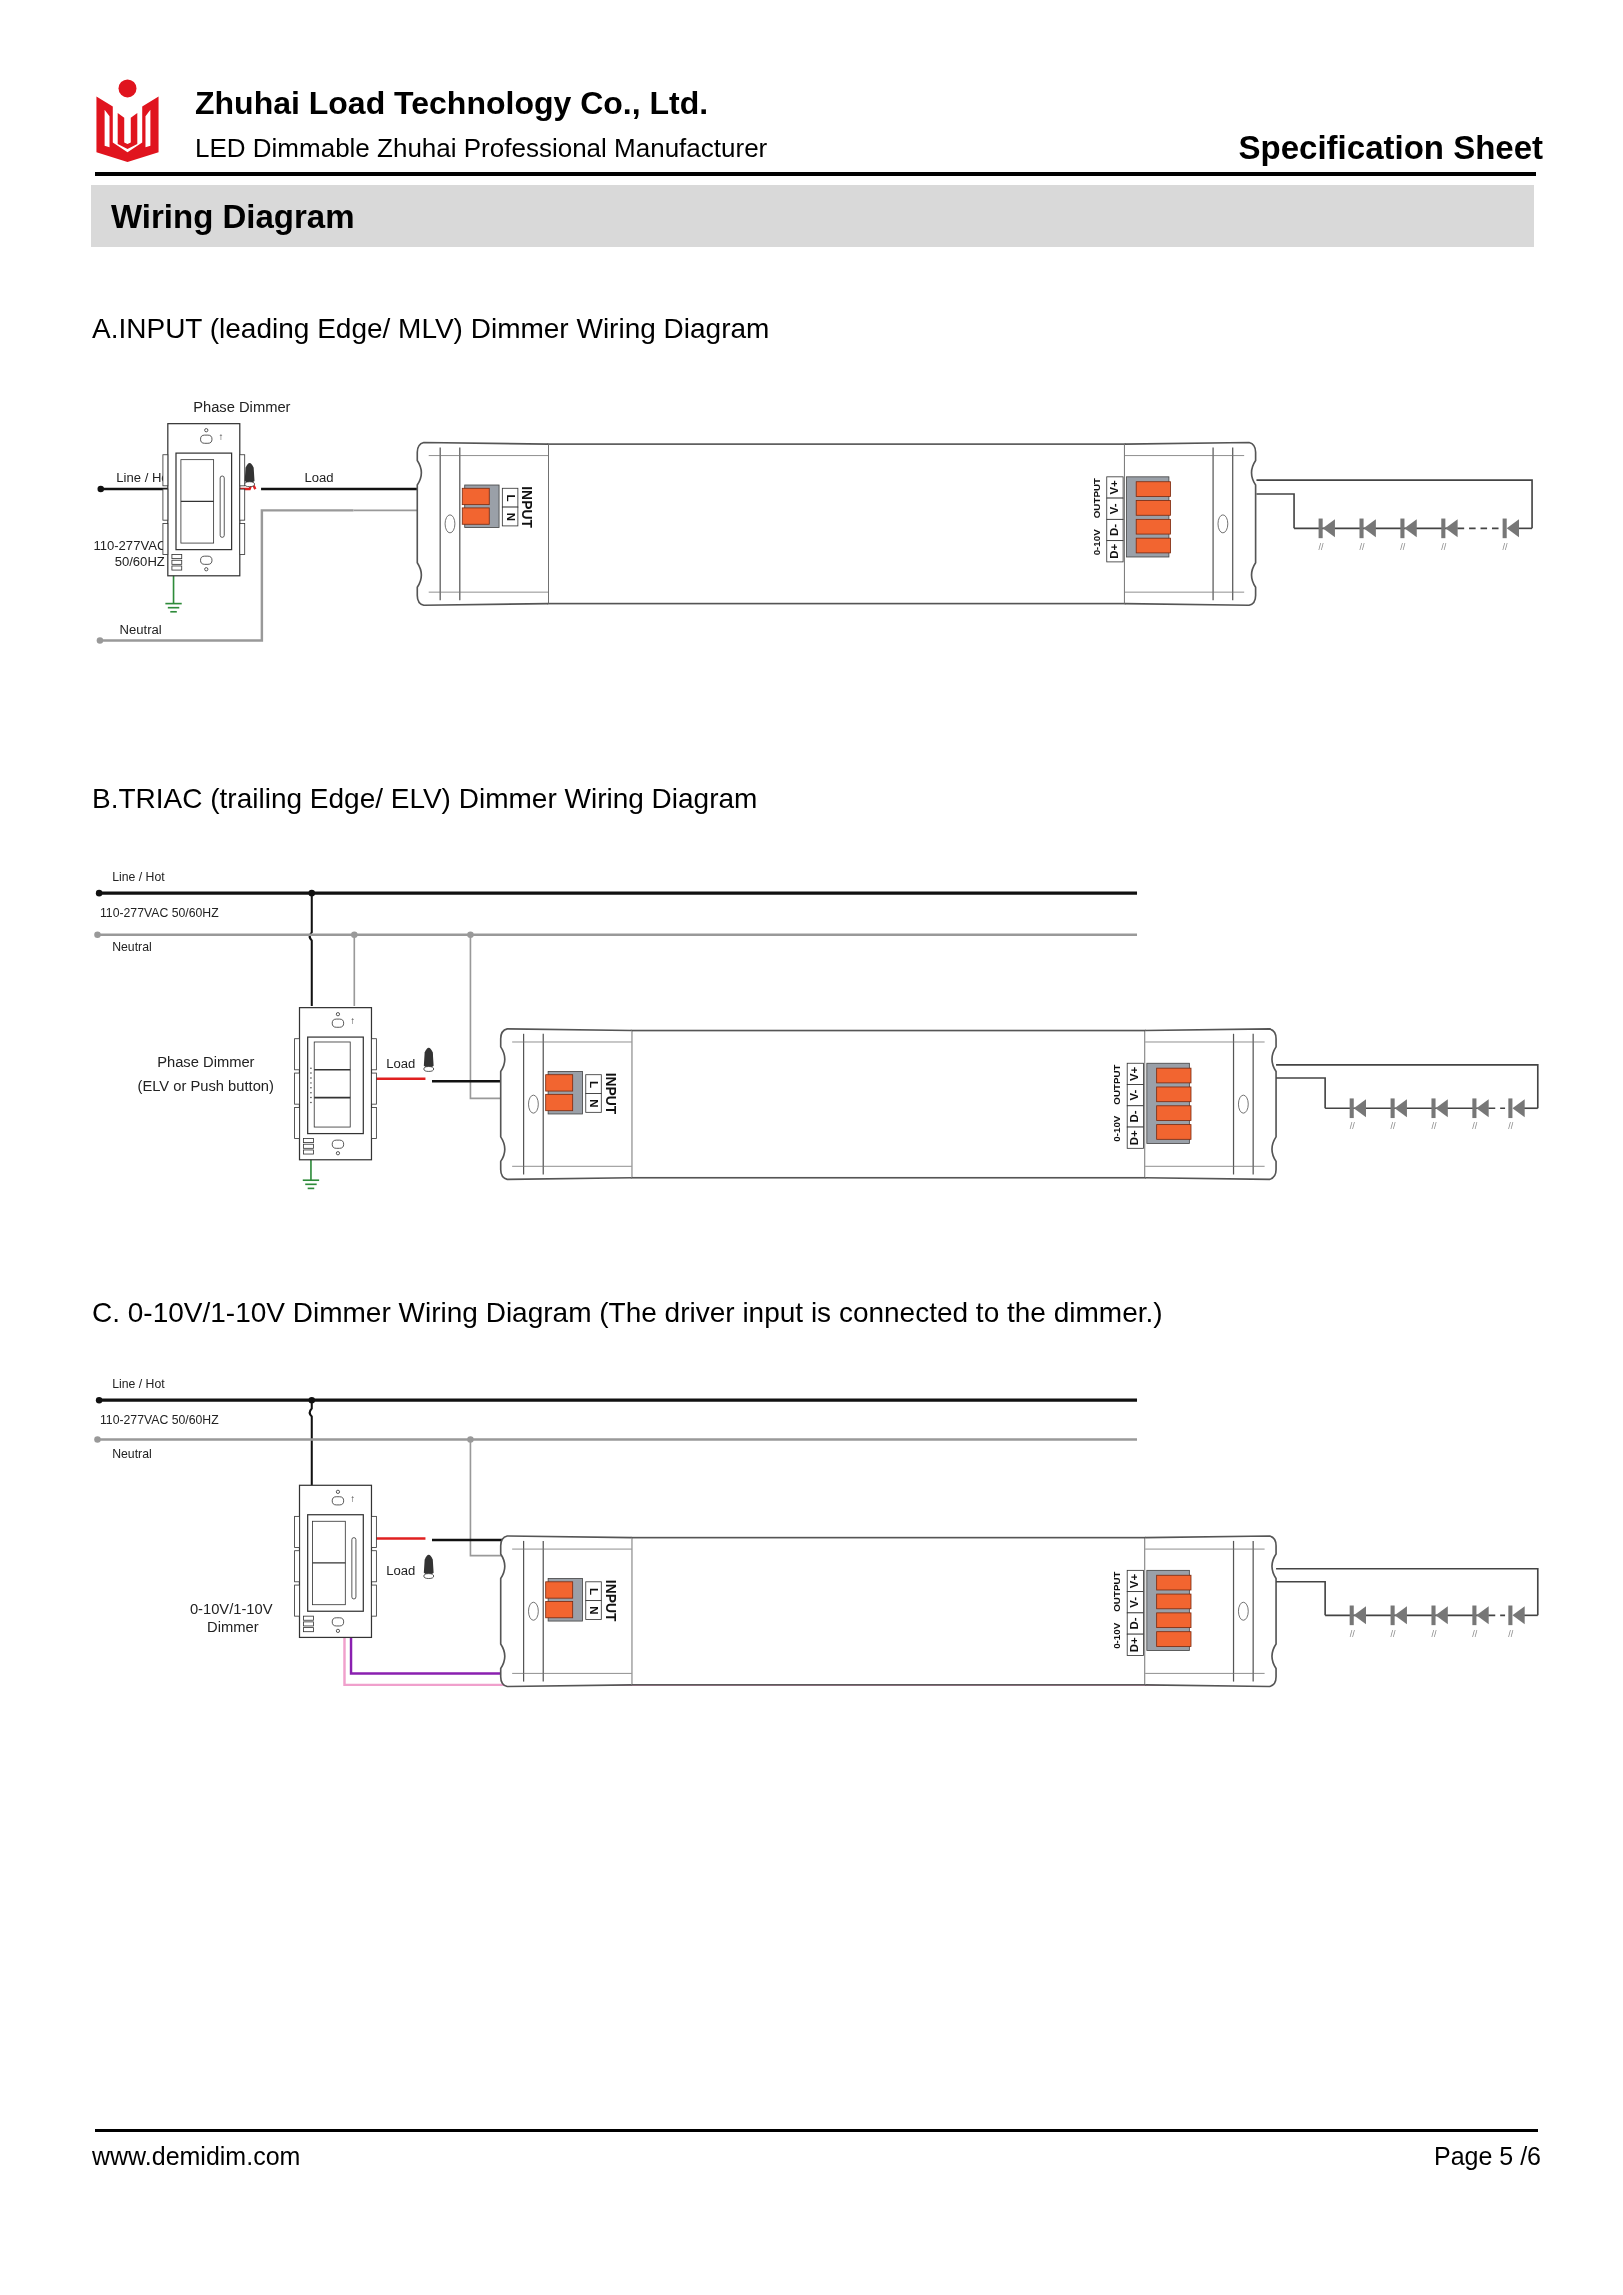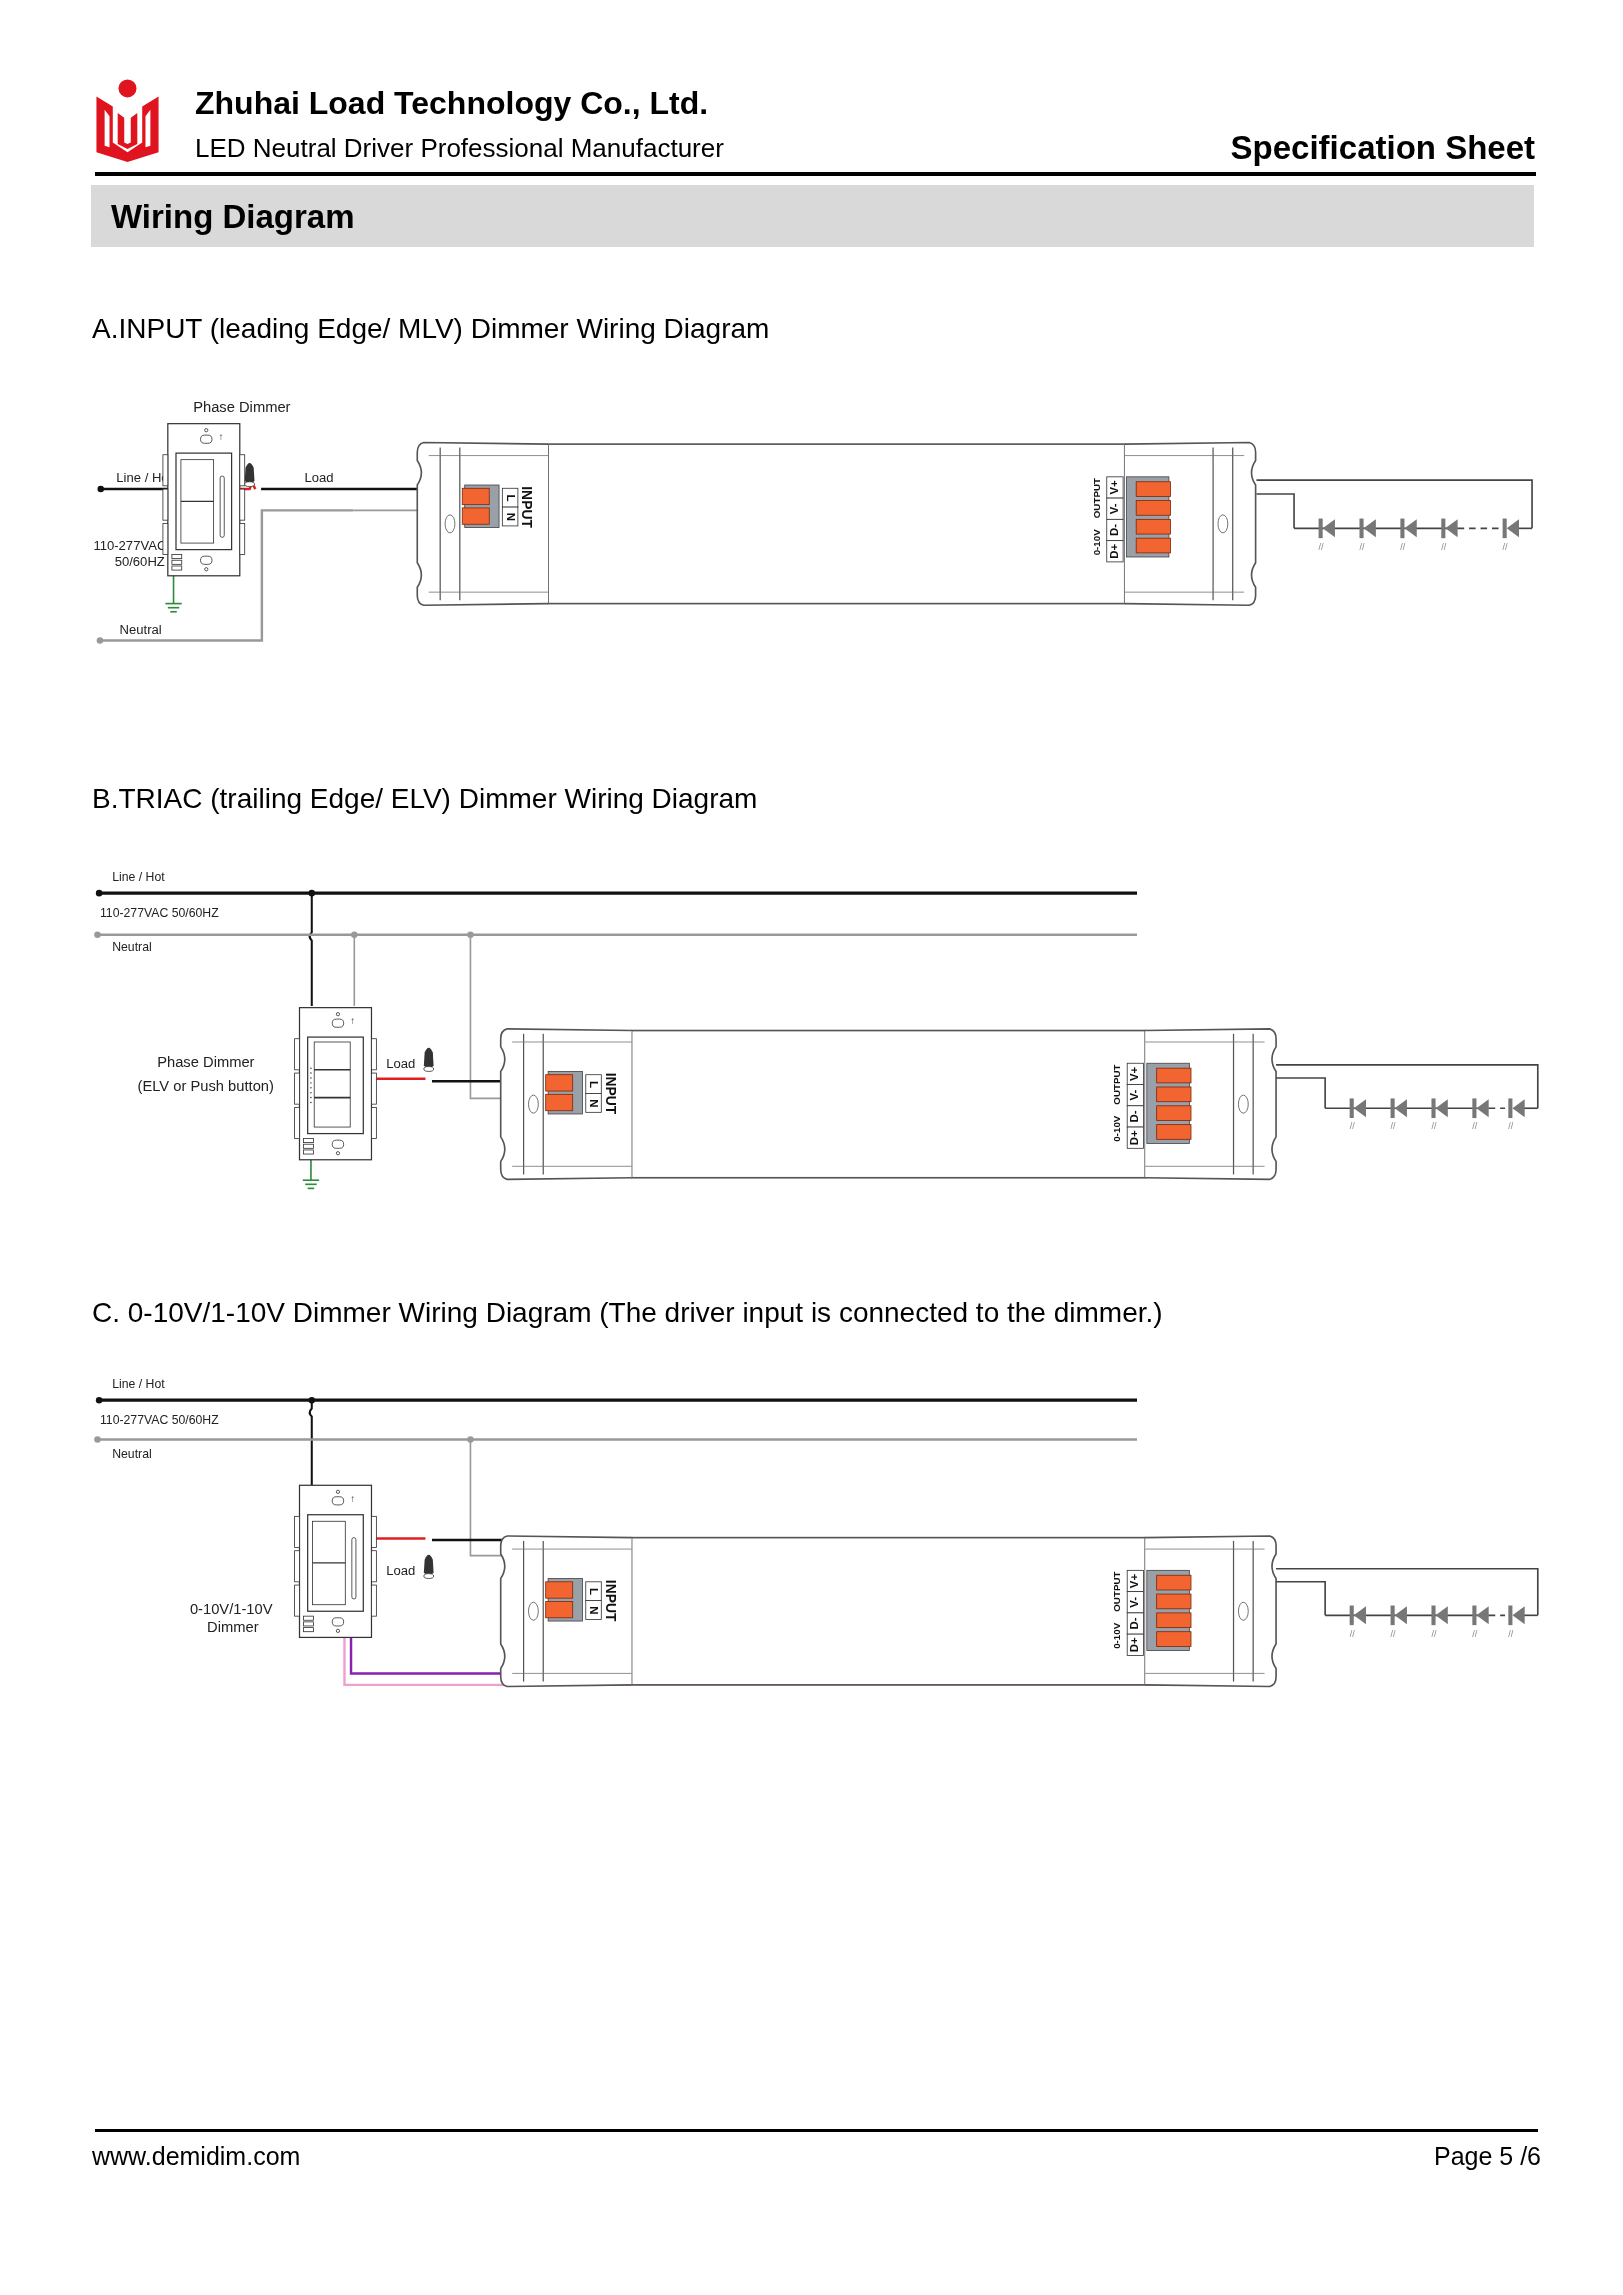--- a/index.html
+++ b/index.html
@@ -1,21 +1,21 @@
 <!DOCTYPE html>
 <html style="font-size:13px"><head>
 <meta charset="utf-8">
 <style>
   html, body { margin: 0; padding: 0; background: #ffffff; }
   body { width: 1623px; height: 2295px; position: relative; overflow: hidden;
          font-family: "Liberation Sans", sans-serif; color: #000; }
   .abs { position: absolute; }
   .company { left: 195px; top: 85px; font-size: 32px; font-weight: bold; }
   .tagline { left: 195px; top: 133px; font-size: 26px; }
-  .spec { right: 88px; top: 129px; font-size: 33px; font-weight: bold; margin-left: 45px; }
+  .spec { right: 80px; top: 129px; font-size: 33px; font-weight: bold; margin-left: 45px; }
   .topline { left: 95px; top: 172px; width: 1441px; height: 4.1px; background: #000; }
   .band { left: 91px; top: 185px; width: 1443px; height: 62px; background: #d9d9d9; }
   .band-title { left: 111px; top: 198px; font-size: 33px; font-weight: bold; }
   .sec-title { font-size: 28px; left: 92px; }
   .footline { left: 95px; top: 2129px; width: 1443px; height: 3.3px; background: #000; }
   .foot-left { left: 92px; top: 2142px; font-size: 25px; }
   .foot-right { right: 82px; top: 2142px; font-size: 25px; text-align: center; }
   svg.diag { position: absolute; left: 0; overflow: visible; }
   .lbl { font-family: "Liberation Sans", sans-serif; fill: #222; }
   .vt { font-family: "Liberation Sans", sans-serif; font-weight: bold; fill: #111; }
@@ -23,21 +23,21 @@
 </head>
 <body>
 
 <div class="abs" style="left:93px;top:77px;width:69px;height:85px;">
   <svg width="69" height="85" viewBox="0 0 84 104">
     <circle cx="42" cy="14" r="11" fill="#e0141e"></circle>
     <path d="M4 24 L24 36 L24 80 L42 92 L60 80 L60 36 L80 24 L80 92 L42 104 L4 92 Z M14 40 L14 84 L20 86 L20 48 Z M70 40 L64 48 L64 86 L70 84 Z M30 44 L30 82 L42 88 L54 82 L54 44 L46 50 L46 80 L42 82 L38 80 L38 50 Z" fill="#e0141e" fill-rule="evenodd"></path>
   </svg>
 </div>
 <div class="abs company">Zhuhai Load Technology Co., Ltd.</div>
-<div class="abs tagline">LED Neutral Driver Professional Manufacturer</div>
+<div class="abs tagline">LED Dimmable Zhuhai Professional Manufacturer</div>
 <div class="abs spec">Specification Sheet</div>
 <div class="abs topline"></div>
 
 <div class="abs band"></div>
 <div class="abs band-title">Wiring Diagram</div>
 
 <div class="abs sec-title" style="top:313px;">A.INPUT (leading Edge/ MLV) Dimmer Wiring Diagram</div>
 <div class="abs sec-title" style="top:783px;text-align:center;">B.TRIAC (trailing Edge/ ELV) Dimmer Wiring Diagram</div>
 <div class="abs sec-title" style="top:1297px;">C.  0-10V/1-10V Dimmer Wiring Diagram (The driver input is connected to the dimmer.)</div>
 

